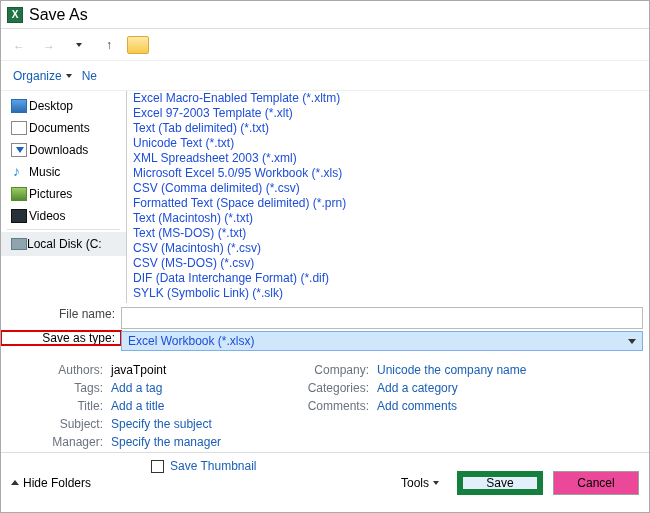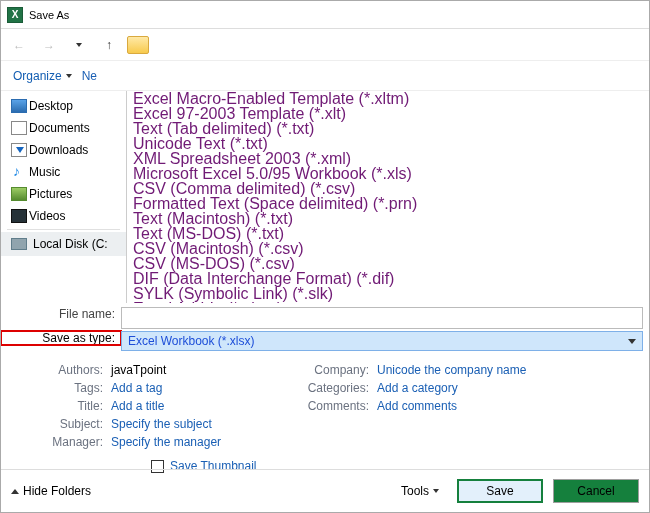--- a/index.html
+++ b/index.html
@@ -1,20 +1,20 @@
 <!DOCTYPE html>
 <html><head>
 <meta charset="utf-8">
 <style>
 * { box-sizing: border-box; margin: 0; padding: 0; font-family: "Segoe UI", Tahoma, sans-serif; font-size: 12px; }
 body { width: 650px; height: 513px; background: #fff; overflow: hidden; border: 1px solid #aaa; position: relative; }
 
 .titlebar { height: 28px; display: flex; align-items: center; padding: 0 6px; border-bottom: 1px solid #ddd; }
 .titlebar .xl-icon { width: 16px; height: 16px; background: #217346; color: #fff; display: flex; align-items: center; justify-content: center; font-size: 10px; font-weight: bold; border: 1px solid #1a5c38; margin-right: 6px; }
-.titlebar .title { font-size: 11px; }
+.titlebar .title { font-size: 16px; }
 
 .navbar { height: 32px; display: flex; align-items: center; padding: 0 6px; gap: 6px; border-bottom: 1px solid #eee; }
 .nav-arrow { width: 24px; height: 24px; display: flex; align-items: center; justify-content: center; color: #bbb; border-radius: 2px; }
 .nav-up { width: 24px; height: 24px; display: flex; align-items: center; justify-content: center; color: #333; }
 .folder-icon-big { width: 22px; height: 18px; background: linear-gradient(#ffe9a6,#f7ca4d); border: 1px solid #d9a93e; border-radius: 2px; }
 
 .toolbar { height: 30px; display: flex; align-items: center; padding: 0 12px; gap: 10px; border-bottom: 1px solid #eee; color: #1a5fb4; }
 .toolbar .org { color: #125db2; display: flex; align-items: center; gap: 4px; }
 .toolbar .tool-item { color: #1a5fb4; }
 
@@ -24,50 +24,50 @@
 .side-item .ic { width: 16px; height: 14px; position: absolute; left: 10px; }
 .ic-desktop { background: linear-gradient(#5aa3e8,#2b6cb0); border: 1px solid #2b6cb0; }
 .ic-doc { background: #fff; border: 1px solid #888; }
 .ic-dl { background: #fff; border: 1px solid #888; }
 .ic-dl::after { content:""; position:absolute; left:4px; top:3px; width:0;height:0;border-left:4px solid transparent;border-right:4px solid transparent;border-top:6px solid #1565c0;}
 .ic-music { background: none; border: none; }
 .ic-music::after { content:"♪"; color:#1e88e5; font-size:14px; position:absolute; left:2px; top:-2px;}
 .ic-pic { background: linear-gradient(#9ccc65,#558b2f); border:1px solid #558b2f;}
 .ic-vid { background: #263238; border:1px solid #111;}
 .side-sep { height:1px; background:#e0e0e0; margin:2px 6px;}
-.side-disk { height:24px; display:flex; align-items:center; padding-left:10px; gap:6px; background:#eceff1;}
+.side-disk { height:24px; display:flex; align-items:center; padding-left:10px; background:#eceff1;}
 .ic-disk { width:16px; height:12px; background:#90a4ae; border:1px solid #607d8b;}
 
 .filetype-list { flex:1; border-left:1px solid #ccc; background:#fff; overflow:hidden; }
-.filetype-list .ft { height:15px; line-height:15px; padding:0 6px; font-size:16px; color:#701a75; white-space:nowrap; }
+.filetype-list .ft { height:15px; line-height:15px; padding:0 6px; font-size:12px; color:#1d4ed8; white-space:nowrap; }
 
 .form-area { padding: 4px 0 0 0; }
 .form-row { display:flex; align-items:flex-start; height:24px; }
 .form-label { width:120px; text-align:right; padding-right:6px; color:#444; }
 .form-label.hl { outline: 2px solid #d00; outline-offset:-1px; color:#000; }
 
 .combo { flex:1; margin-right:6px; height:20px; border:1px solid #7eb0e8; background:#cfe6fb; display:flex; align-items:center; padding:0 6px; position:relative; color:#1d4ed8;}
 .combo .chev { position:absolute; right:6px; top:7px; width:0;height:0;border-left:4px solid transparent;border-right:4px solid transparent;border-top:5px solid #333;}
 .fn-input { flex:1; margin-right:6px; height:22px; border:1px solid #bbb; background:#fff; padding:0 6px; }
 
 .meta-grid { display:grid; grid-template-columns: 82px 160px 90px 1fr; gap:4px 8px; padding:8px 8px 0 20px; }
 .meta-grid .ml { text-align:right; color:#6b7280; }
 .meta-grid .mv { color:#1a5fb4; }
 .meta-grid .mv.black { color:#000; }
 
 .thumb-row { padding: 10px 0 0 150px; display:flex; align-items:center; gap:6px;}
 .chk { width:13px; height:13px; border:1px solid #333; background:#fff;}
 .thumb-row span { color:#1a5fb4; }
 
-.footer { position:absolute; left:0; right:0; bottom:0; height:43px; border-top:1px solid #ddd; display:flex; align-items:center; padding:0 10px; gap:10px;}
+.footer { position:absolute; left:0; right:0; bottom:0; height:60px; border-top:1px solid #ddd; display:flex; align-items:center; padding:0 10px; gap:10px;}
 .footer .hide { display:flex; align-items:center; gap:4px;}
 .footer .spacer { flex:1; }
 .footer .tools { display:flex; align-items:center; gap:4px; margin-right: 8px; margin-left: 12px;}
-.btn { min-width:86px; height:24px; border:1px solid #9e9e9e; background:#15803d; display:flex; align-items:center; justify-content:center; }
-.btn.primary { border:2px solid #15803d; background:#e3f0fb; }
+.btn { min-width:86px; height:24px; border:1px solid #9e9e9e; background:#ec4899; display:flex; align-items:center; justify-content:center; }
+.btn.primary { border:6px solid #15803d; background:#e3f0fb; }
 .chev-up { width:0;height:0;border-left:4px solid transparent;border-right:4px solid transparent;border-bottom:5px solid #333;}
 .chev-down-sm { width:0;height:0;border-left:3px solid transparent;border-right:3px solid transparent;border-top:4px solid #333;}
 </style>
 </head>
 <body>
 
 <div class="titlebar">
   <div class="xl-icon">X</div>
   <div class="title">Save As</div>
 </div>

